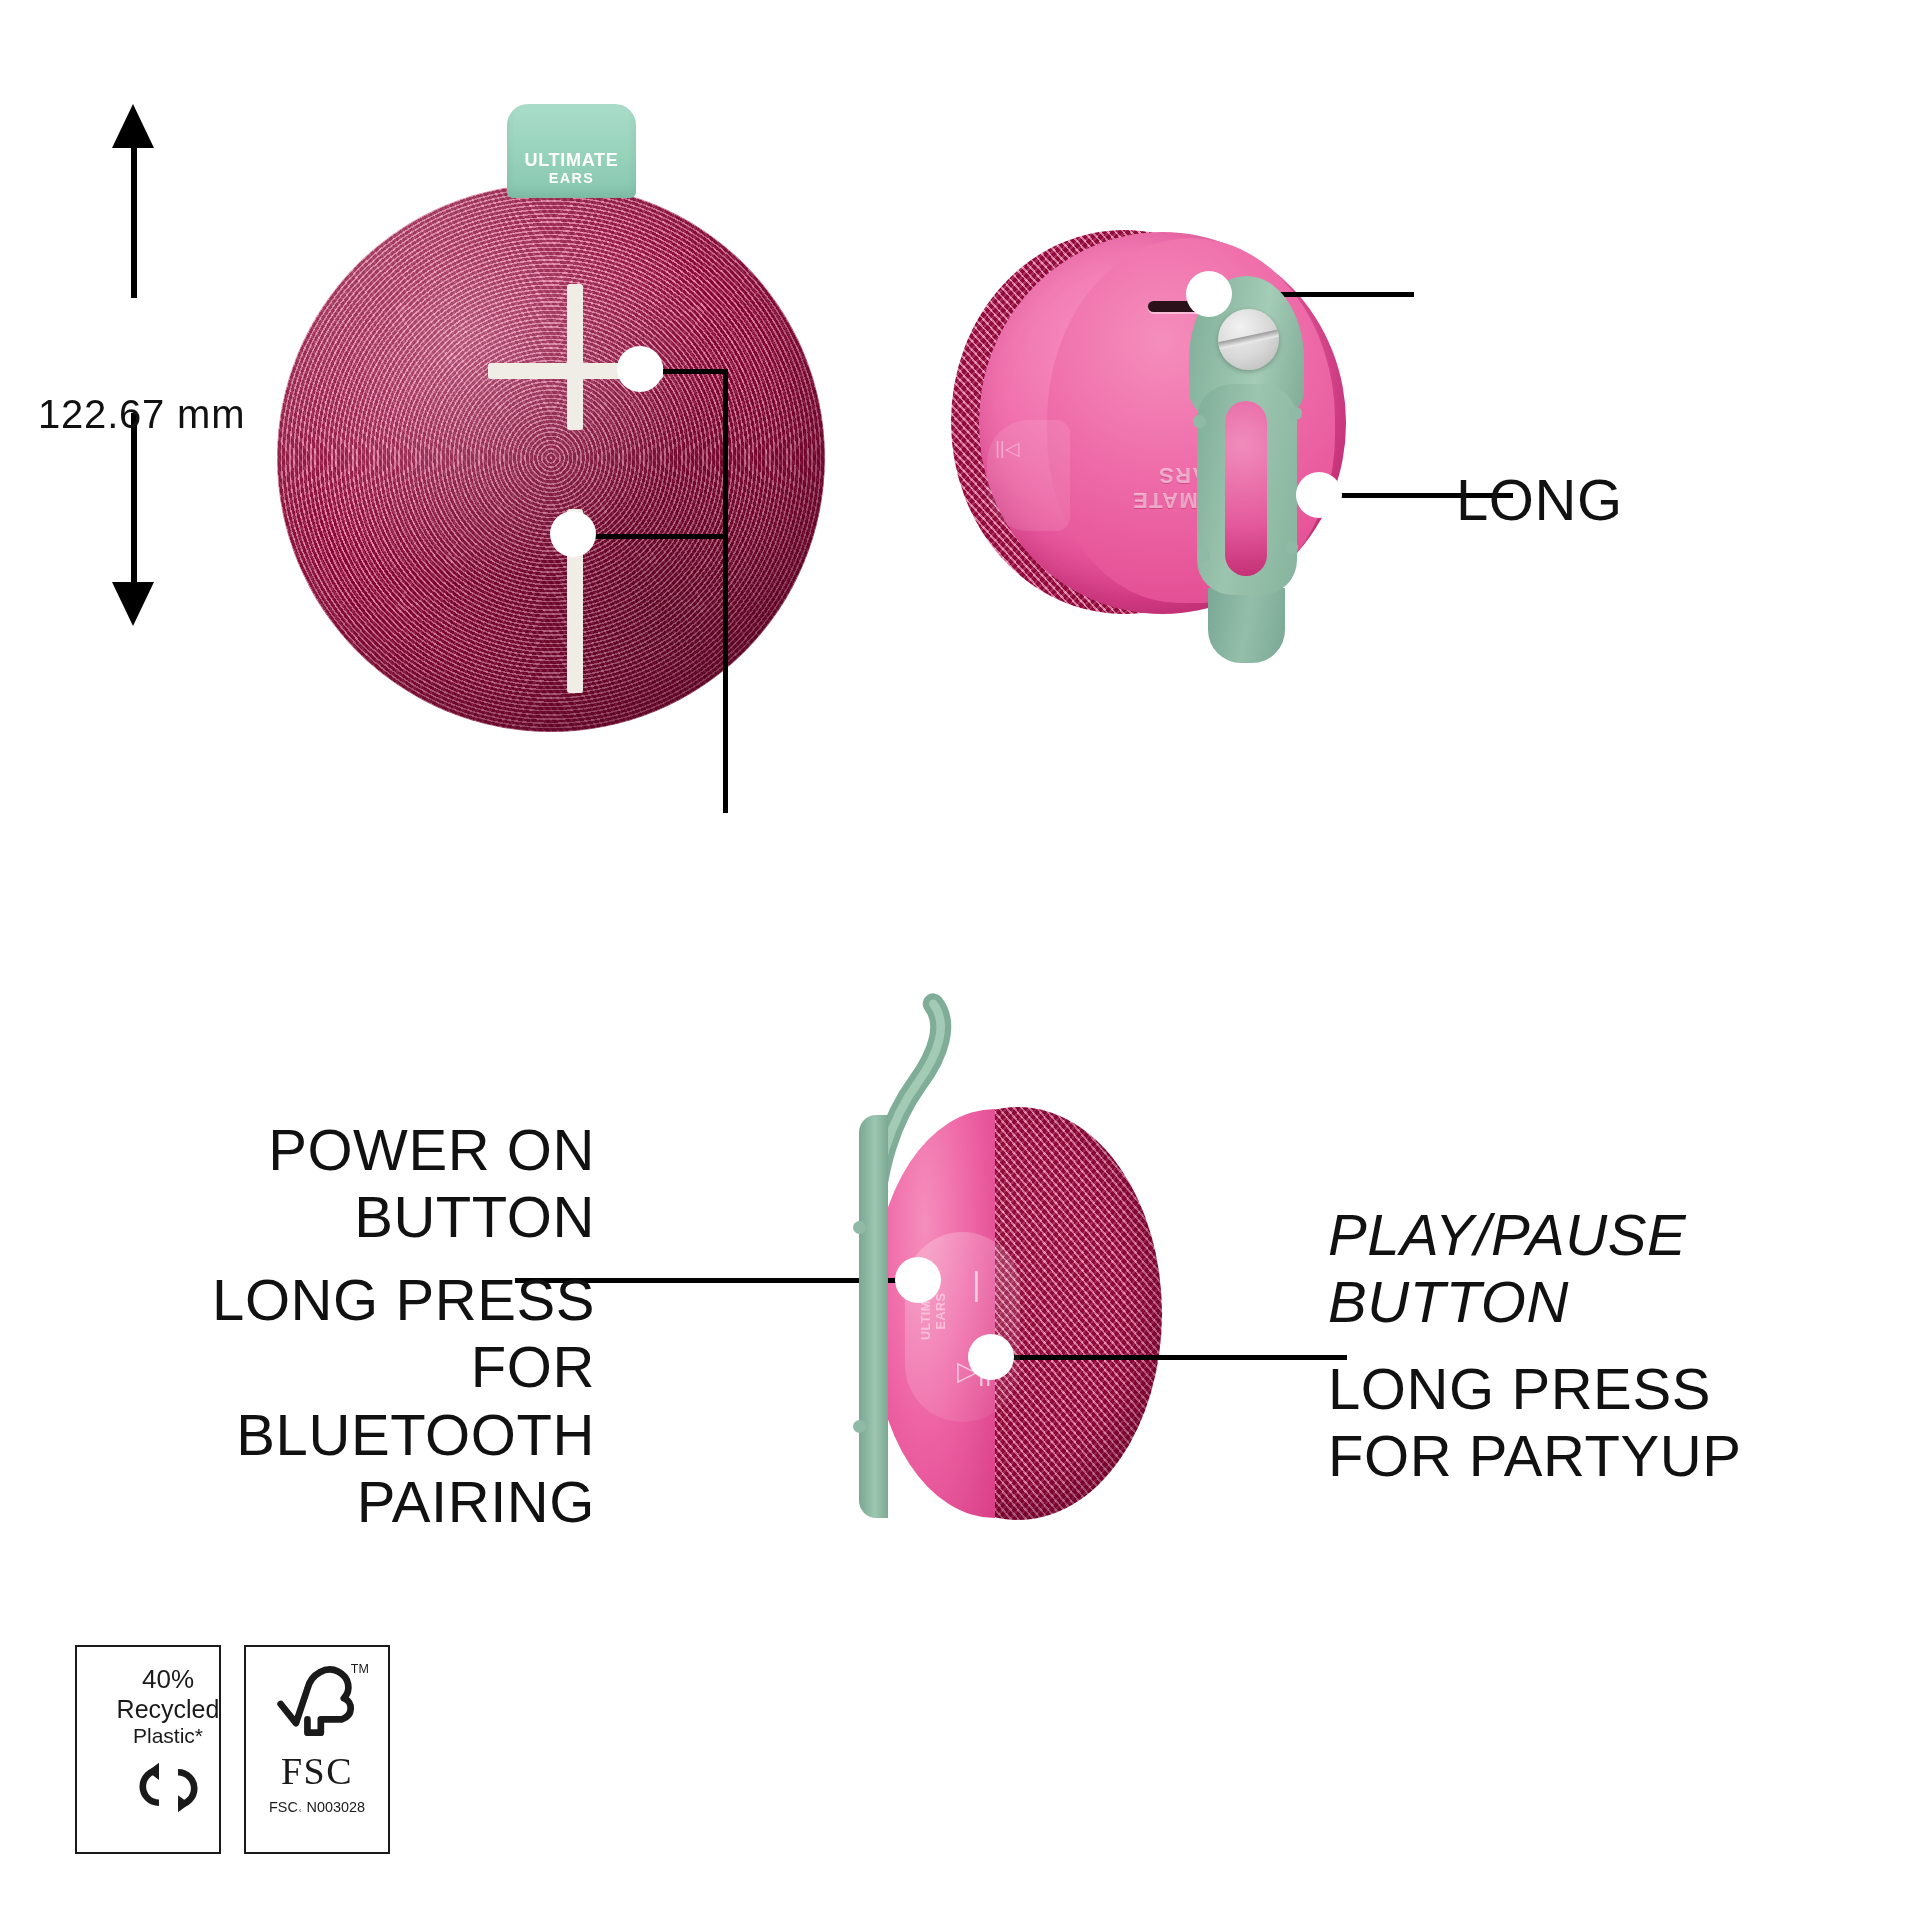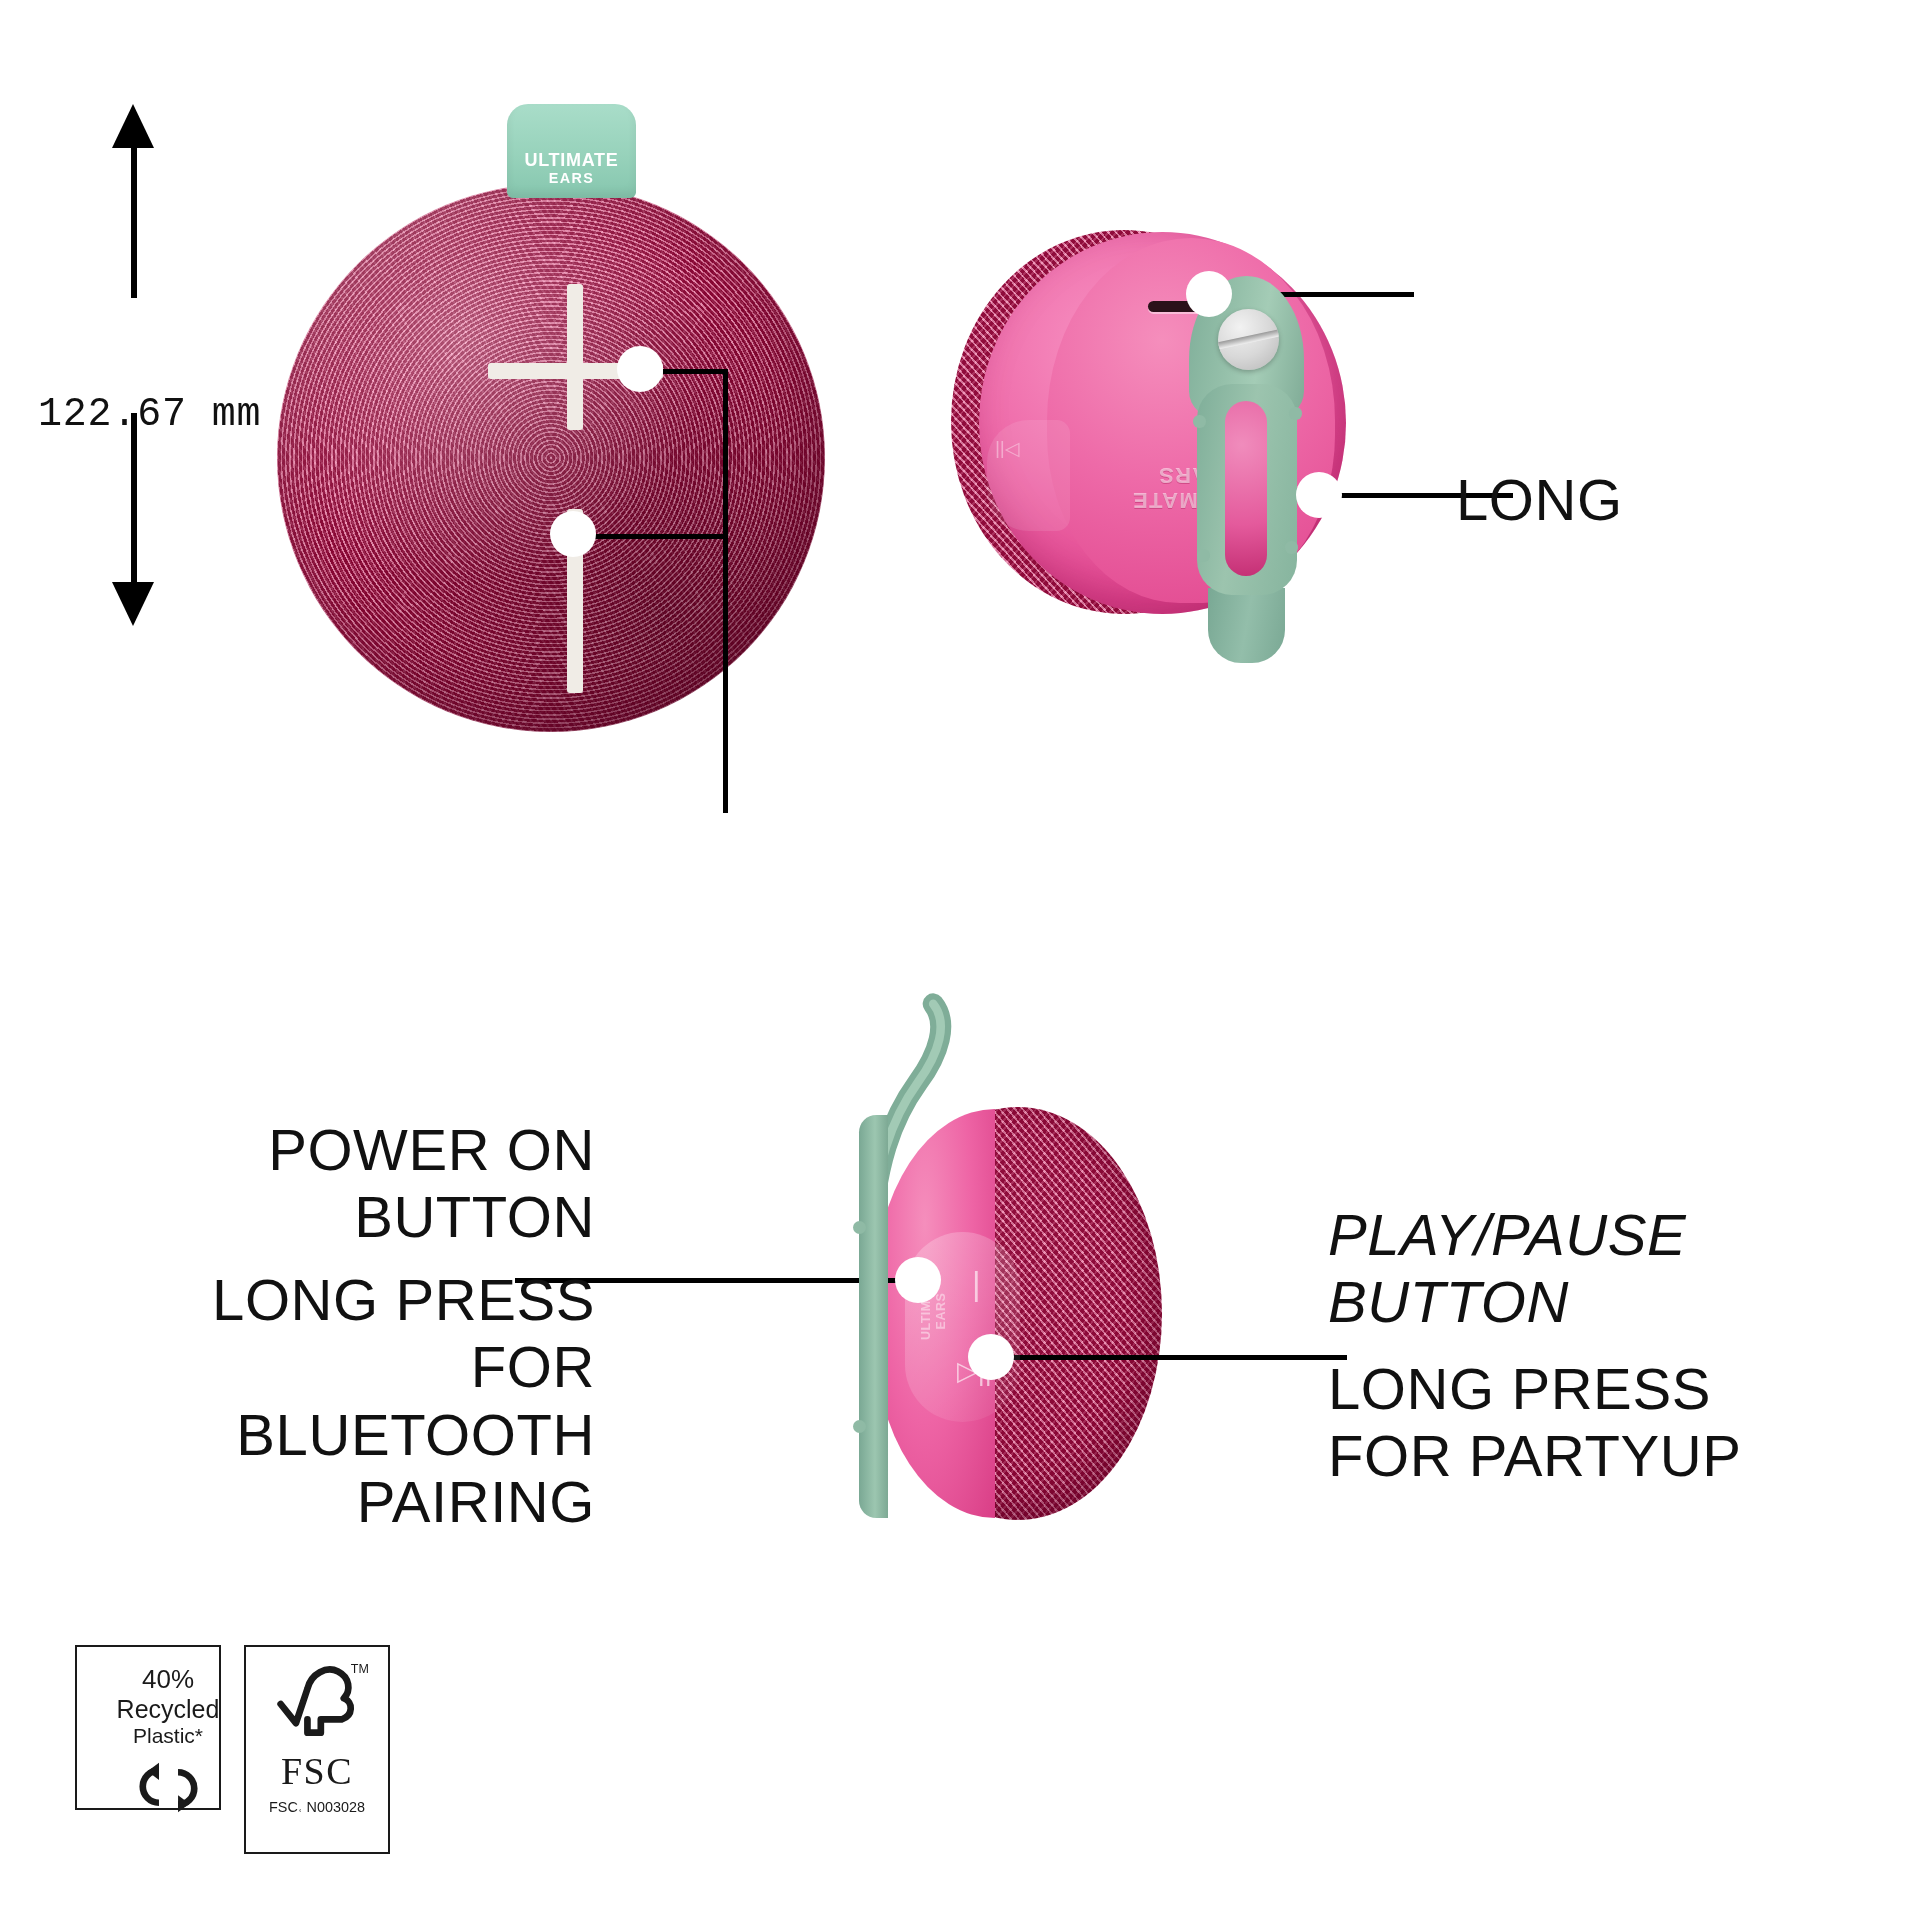--- a/index.html
+++ b/index.html
@@ -263,21 +263,21 @@
 </head>
 <body>
 
 <div id="page">
 
   <div>
     <div class="dim-head up abs" style="left:112px; top:104px;"></div>
     <div class="dim-shaft" style="left:131px; top:144px; height:154px;"></div>
     <div class="dim-shaft" style="left:131px; top:413px; height:171px;"></div>
     <div class="dim-head down abs" style="left:112px; top:582px;"></div>
-    <div class="dimlabel" style="left:38px; top:392px;font-family:Liberation Mono, monospace;">122.67 mm</div>
+    <div class="dimlabel" style="left:38px; top:392px;">122.67 mm</div>
   </div>
 
   <div id="front-view" style="left:0; top:0; width:865px; height:788px;">
 
     <div class="ue-tab" style="left:507px; top:104px; width:129px; height:94px;">
       <div class="l1">ULTIMATE</div>
       <div class="l2">EARS</div>
     </div>
 
     <div class="mesh-ball" style="left:277px; top:184px; width:548px; height:548px;"></div>
@@ -371,21 +371,21 @@
   <div class="callout lg ral" style="left:115px; top:1266px; width:480px;">LONG PRESS
 FOR
 BLUETOOTH
 PAIRING</div>
 
   <div class="callout lg lal" style="left:1328px; top:1201px; width:538px;font-style:italic;">PLAY/PAUSE
 BUTTON</div>
   <div class="callout lg lal" style="left:1328px; top:1355px; width:538px;">LONG PRESS
 FOR PARTYUP</div>
 
-  <div class="badge-box" style="left:75px; top:1645px; width:146px; height:165px; justify-content:flex-start; padding-top:17.3px;padding-left:40px;">
+  <div class="badge-box" style="left:75px; top:1645px; width:146px; height:209px; justify-content:flex-start; padding-top:17.3px;padding-left:40px;">
     <div class="badge-txt" style="font-size:26px; font-weight:400;">40%</div>
     <div class="badge-txt" style="font-size:25px;">Recycled</div>
     <div class="badge-txt" style="font-size:21px;">Plastic*</div>
     <div style="margin-top:7.7px;">
       <svg width="69" height="61" viewBox="0 0 72 64">
         <g fill="none" stroke="#1a1a1a" stroke-width="7">
           <path d="M26 14 A17 17 0 1 0 26 48" stroke-linecap="butt"></path>
           <path d="M46 50 A17 17 0 1 0 46 16" stroke-linecap="butt"></path>
         </g>
         <polygon points="26,6 26,24 14,15" fill="#1a1a1a"></polygon>

